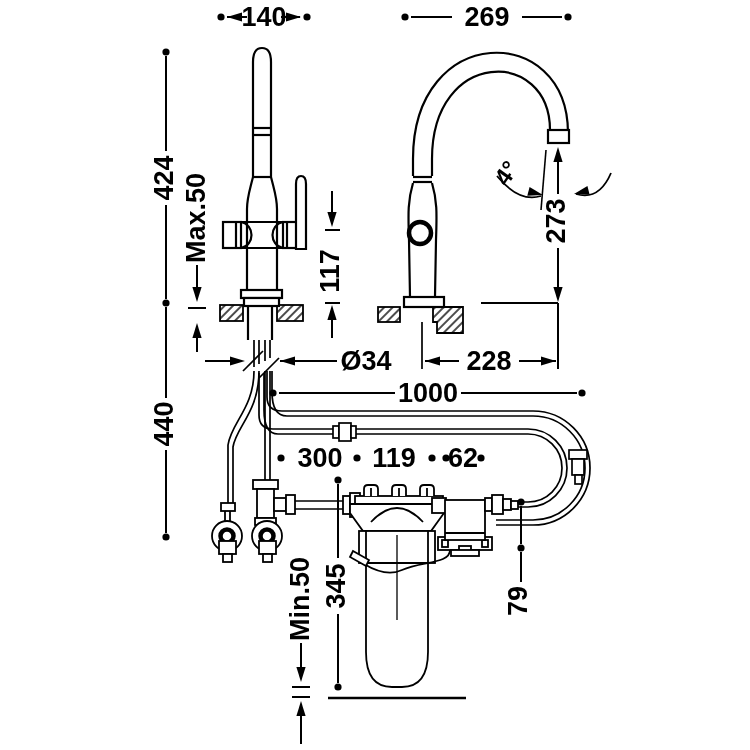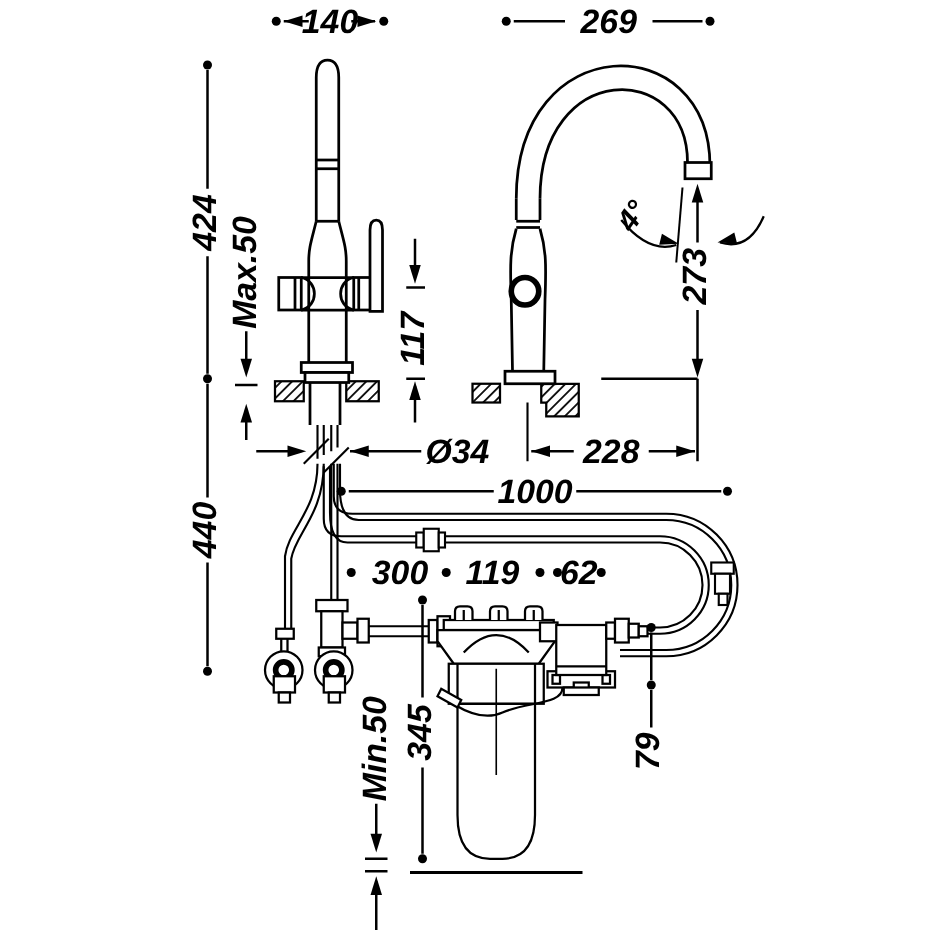--- a/index.html
+++ b/index.html
@@ -1,16 +1,16 @@
 <!DOCTYPE html>
 <html><head>
 <meta charset="utf-8">
 <style>
   html,body{margin:0;padding:0;background:#fff;}
-  .stage{width:729px;height:750px;background:#ffffff;position:relative;font-family:"Liberation Sans",sans-serif;font-style:italic;}
+  .stage{width:729px;height:750px;background:#ffffff;position:relative;font-family:"Liberation Sans",sans-serif;}
   svg{display:block;}
   .t{font-family:"Liberation Sans",sans-serif;font-weight:700;font-size:27px;fill:#000;text-anchor:middle;dominant-baseline:central;}
   .t4{font-family:"Liberation Sans",sans-serif;font-weight:700;font-size:24px;fill:#000;text-anchor:middle;dominant-baseline:central;}
 </style>
 </head>
 <body>
 
 <div class="stage">
 <svg width="750" height="750" viewBox="0 0 750 750">
   <defs>

